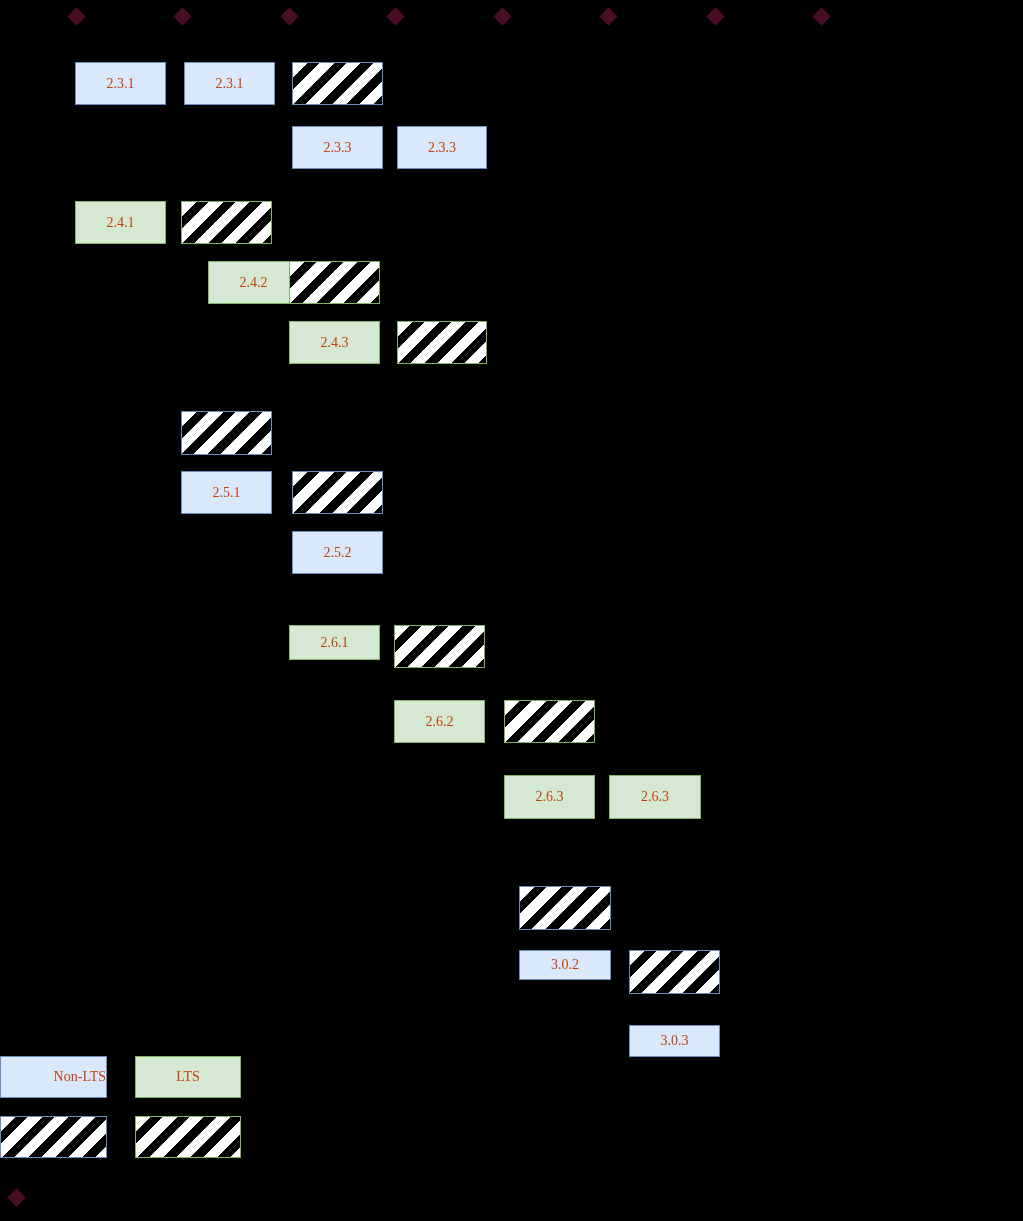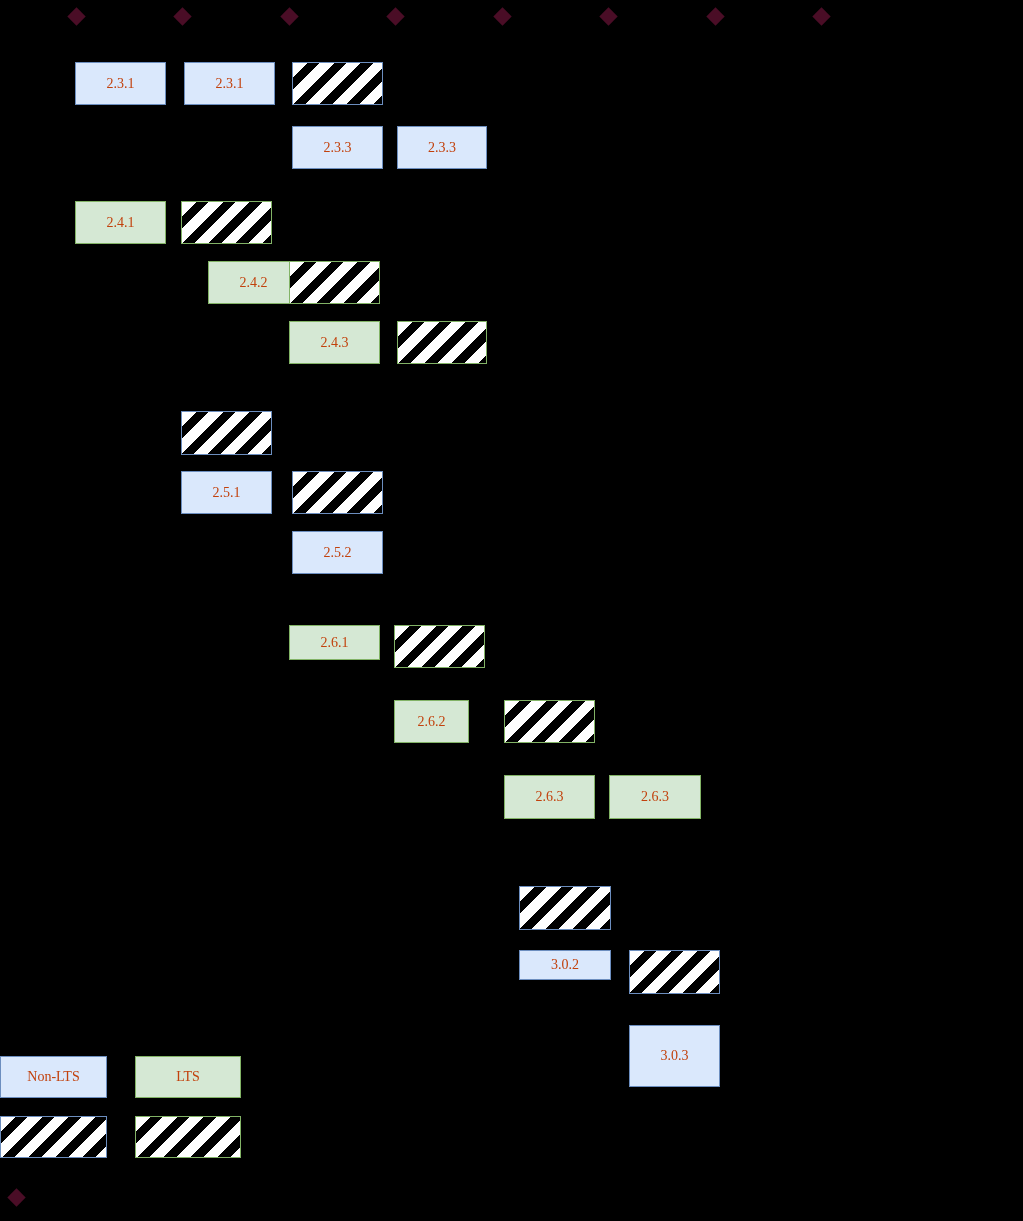--- a/index.html
+++ b/index.html
@@ -82,41 +82,41 @@
         <span>2.5.1</span>
       </div>
       <div class="bar non-lts hatched" style="left: 292px; top: 471px; width: 91px; height: 43px;"></div>
       <div class="bar non-lts" style="left: 292px; top: 531px; width: 91px; height: 43px;">
         <span>2.5.2</span>
       </div>
       <div class="bar lts" style="left: 289px; top: 625px; width: 91px; height: 35px;">
         <span>2.6.1</span>
       </div>
       <div class="bar lts hatched" style="left: 394px; top: 625px; width: 91px; height: 43px;"></div>
-      <div class="bar lts" style="left: 394px; top: 700px; width: 75px; height: 43px;">
+      <div class="bar lts" style="left: 394px; top: 700px; width: 91px; height: 43px;">
         <span>2.6.2</span>
       </div>
       <div class="bar lts hatched" style="left: 504px; top: 700px; width: 91px; height: 43px;"></div>
       <div class="bar lts" style="left: 504px; top: 775px; width: 91px; height: 44px;">
         <span>2.6.3</span>
       </div>
       <div class="bar lts" style="left: 609px; top: 775px; width: 92px; height: 44px;">
         <span>2.6.3</span>
       </div>
       <div class="bar non-lts hatched" style="left: 519px; top: 886px; width: 92px; height: 44px;"></div>
       <div class="bar non-lts" style="left: 519px; top: 950px; width: 92px; height: 30px;">
         <span>3.0.2</span>
       </div>
       <div class="bar non-lts hatched" style="left: 629px; top: 950px; width: 91px; height: 44px;"></div>
-      <div class="bar non-lts" style="left: 629px; top: 1025px; width: 91px; height: 62px;">
+      <div class="bar non-lts" style="left: 629px; top: 1025px; width: 91px; height: 32px;">
         <span>3.0.3</span>
       </div>
     </div>
   <div id="legend">
-      <div class="bar non-lts" style="left: 0px; top: 1056px; width: 107px; height: 42px;">
+      <div class="bar non-lts" style="left: 0px; top: 1056px; width: 107px; height: 42px; justify-content: flex-end;">
         <span>Non-LTS</span>
       </div>
       <div class="bar lts" style="left: 135px; top: 1056px; width: 106px; height: 42px;">
         <span>LTS</span>
       </div>
       <div class="bar non-lts hatched" style="left: 0px; top: 1116px; width: 107px; height: 42px;"></div>
       <div class="bar lts hatched" style="left: 135px; top: 1116px; width: 106px; height: 42px;"></div>
     </div>
 </div>
 

